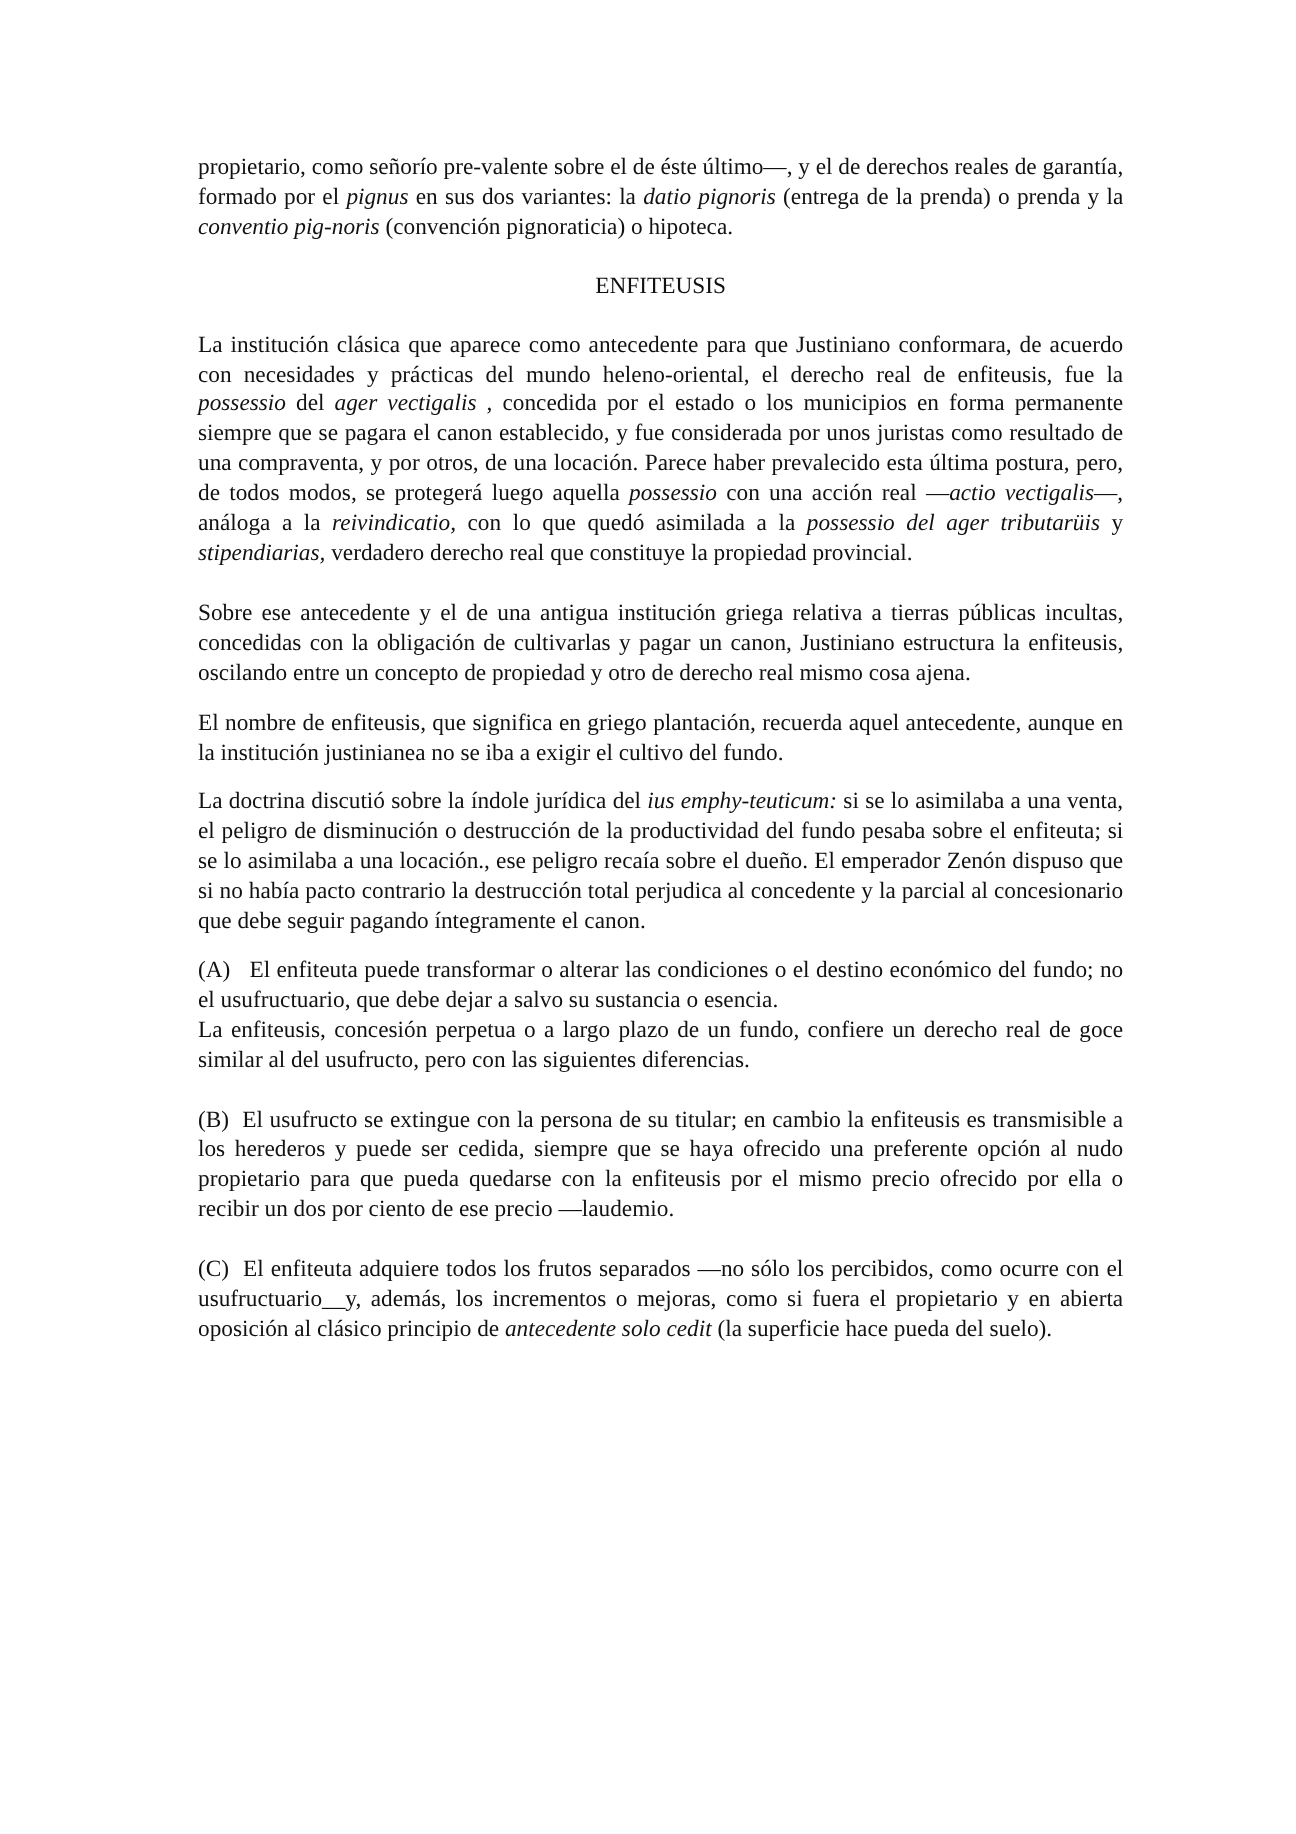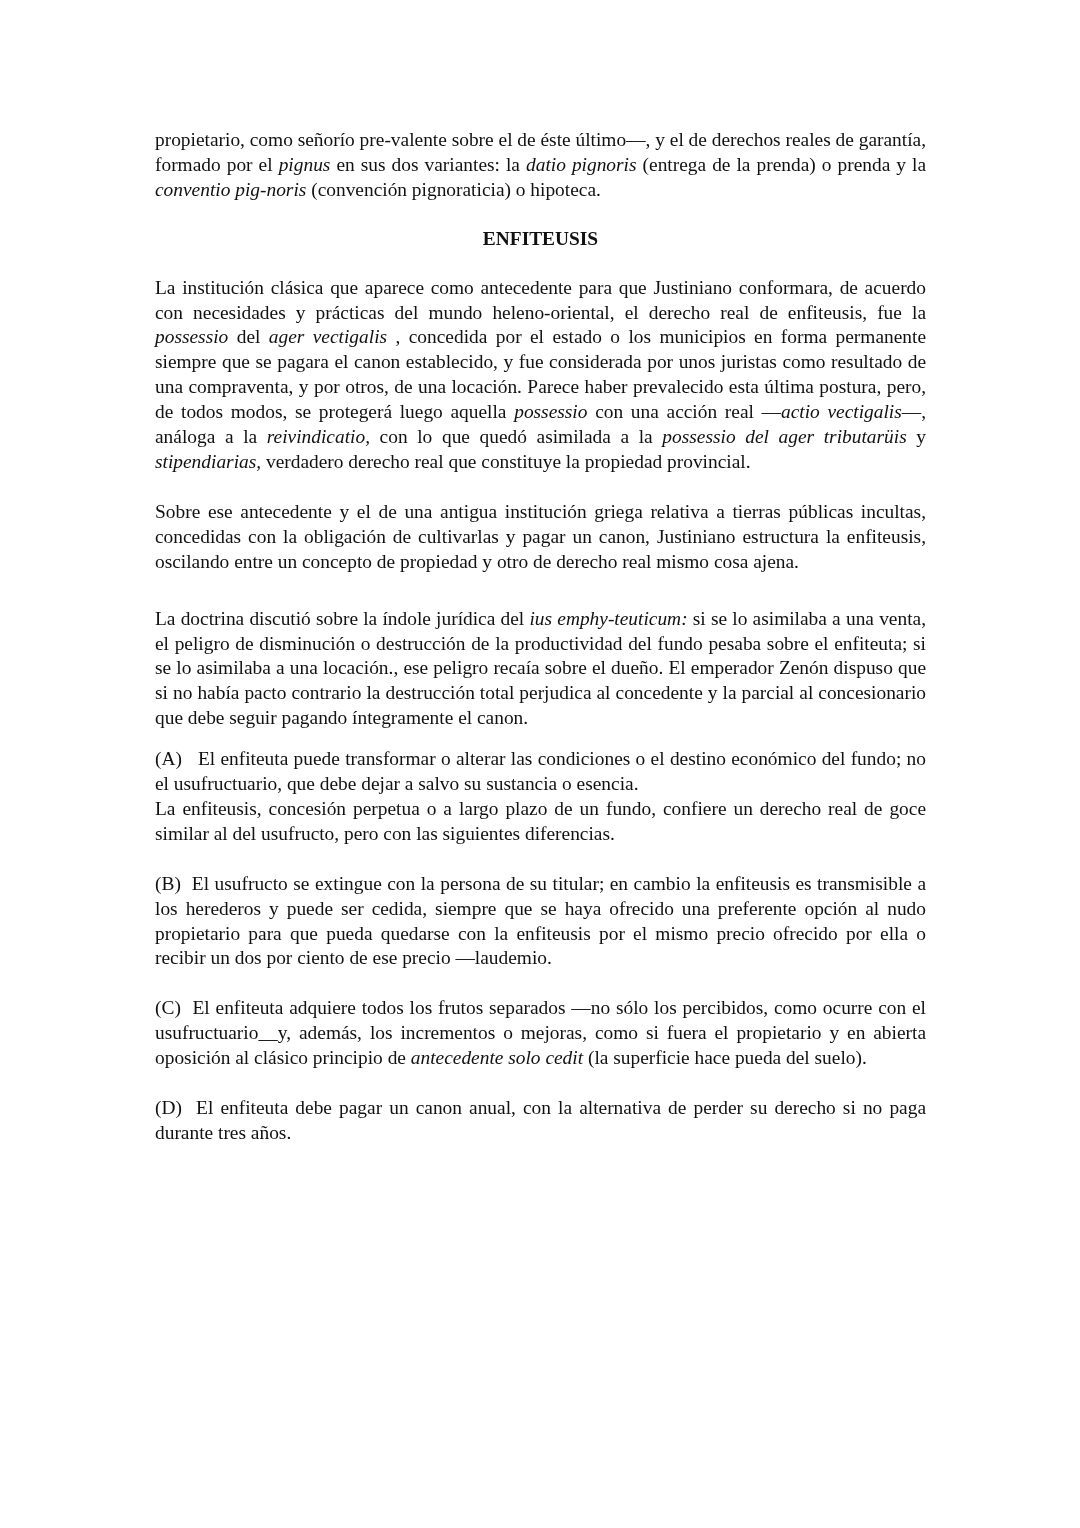--- a/index.html
+++ b/index.html
@@ -10,35 +10,35 @@
     body {
       width: 1080px;
       height: 1528px;
       position: relative;
       overflow: hidden;
       font-family: "Liberation Serif", "DejaVu Serif", serif;
       color: #111111;
     }
     .page {
       position: absolute;
-      left: 155px;
+      left: 165px;
       top: 128px;
       width: 771px;
       font-size: 19.4px;
       line-height: 24.9px;
     }
     .para {
       margin: 0;
       text-align: justify;
       text-justify: inter-word;
     }
     .heading {
       margin: 0;
       text-align: center;
-      font-weight: bold;
+      font-weight: normal;
       font-size: 19.4px;
       line-height: 24.9px;
     }
     em { font-style: italic; }
     .gap-s { height: 16px; }
     .gap-m { height: 24px; }
     .gap-l { height: 25px; }
   </style>
 </head>
 <body>
@@ -56,20 +56,23 @@
   <p class="para">
     <span>La institución clásica que aparece como antecedente para que Justiniano conformara, de acuerdo con necesidades y prácticas del mundo heleno-oriental, el derecho real de enfiteusis, fue la </span><em>possessio</em><span> del </span><em>ager vectigalis</em><span> , concedida por el estado o los municipios en forma permanente siempre que se pagara el canon establecido, y fue considerada por unos juristas como resultado de una compraventa, y por otros, de una locación. Parece haber prevalecido esta última postura, pero, de todos modos, se protegerá luego aquella </span><em>possessio</em><span> con una acción real —</span><em>actio vectigalis</em><span>—, análoga a la </span><em>reivindicatio,</em><span> con lo que quedó asimilada a la </span><em>possessio del ager tributarüis</em><span> y </span><em>stipendiarias,</em><span> verdadero derecho real que constituye la propiedad provincial.</span>
   </p>
   <div class="gap-l"></div>
 
   <p class="para">
     <span>Sobre ese antecedente y el de una antigua institución griega relativa a tierras públicas incultas, concedidas con la obligación de cultivarlas y pagar un canon, Justiniano estructura la enfiteusis, oscilando entre un concepto de propiedad y otro de derecho real mismo cosa ajena.</span>
   </p>
   <div class="gap-s"></div>
 
+  <p class="para">
+    <span>El nombre de enfiteusis, que significa en griego plantación, recuerda aquel antecedente, aunque en la institución justinianea no se iba a exigir el cultivo del fundo.</span>
+  </p>
   <div class="gap-s"></div>
 
   <p class="para">
     <span>La doctrina discutió sobre la índole jurídica del </span><em>ius emphy-teuticum:</em><span> si se lo asimilaba a una venta, el peligro de disminución o destrucción de la productividad del fundo pesaba sobre el enfiteuta; si se lo asimilaba a una locación., ese peligro recaía sobre el dueño. El emperador Zenón dispuso que si no había pacto contrario la destrucción total perjudica al concedente y la parcial al concesionario que debe seguir pagando íntegramente el canon.</span>
   </p>
   <div class="gap-s"></div>
 
   <p class="para">
     <span>(A)&nbsp;&nbsp; El enfiteuta puede transformar o alterar las condiciones o el destino económico del fundo; no el usufructuario, que debe dejar a salvo su sustancia o esencia.</span>
   </p>
@@ -82,17 +85,14 @@
   <p class="para">
     <span>(B)&nbsp; El usufructo se extingue con la persona de su titular; en cambio la enfiteusis es transmisible a los herederos y puede ser cedida, siempre que se haya ofrecido una preferente opción al nudo propietario para que pueda quedarse con la enfiteusis por el mismo precio ofrecido por ella o recibir un dos por ciento de ese precio —laudemio.</span>
   </p>
   <div class="gap-l"></div>
 
   <p class="para">
     <span>(C)&nbsp; El enfiteuta adquiere todos los frutos separados —no sólo los percibidos, como ocurre con el usufructuario__y, además, los incrementos o mejoras, como si fuera el propietario y en abierta oposición al clásico principio de </span><em>antecedente solo cedit</em><span> (la superficie hace pueda del suelo).</span>
   </p>
   <div class="gap-l"></div>
 
-  <p class="para">
-    <span>(D)&nbsp; El enfiteuta debe pagar un canon anual, con la alternativa de perder su derecho si no paga durante tres años.</span>
-  </p>
 
 </div>
 
 </body></html>

